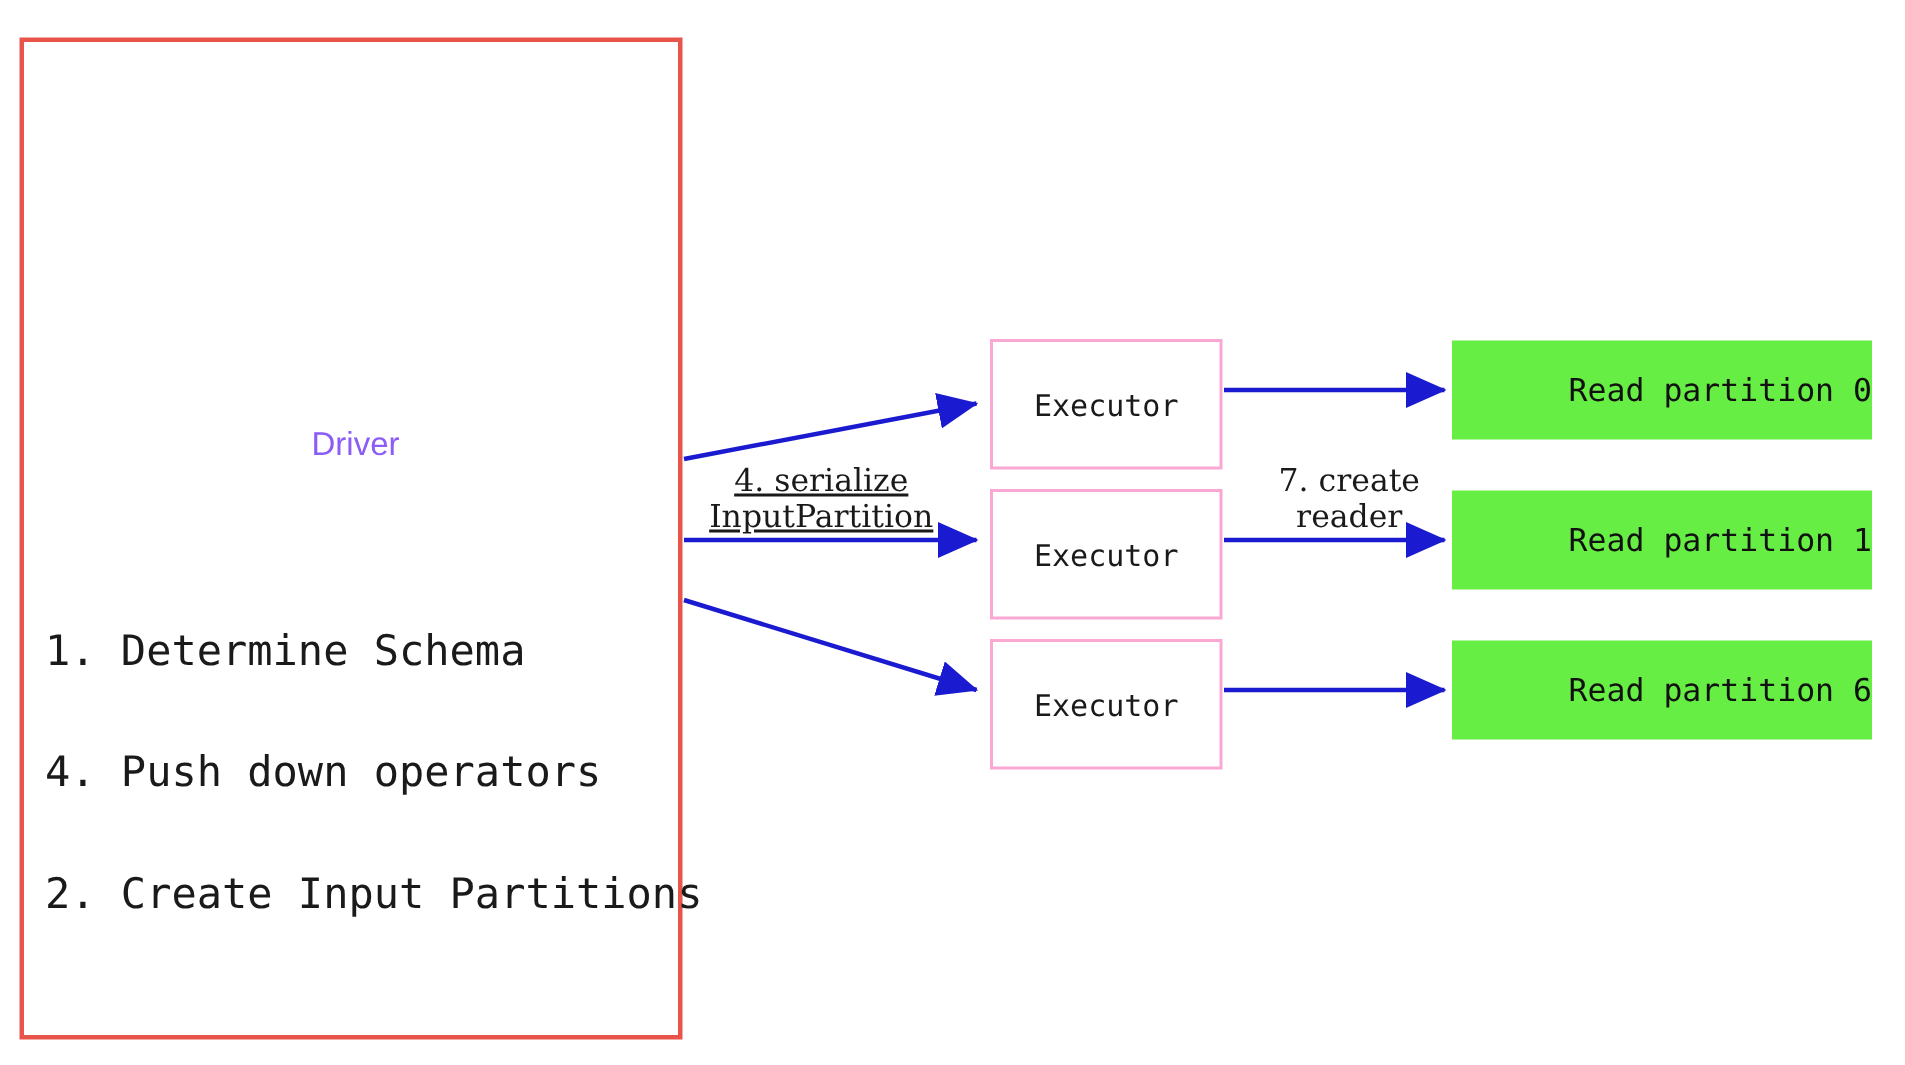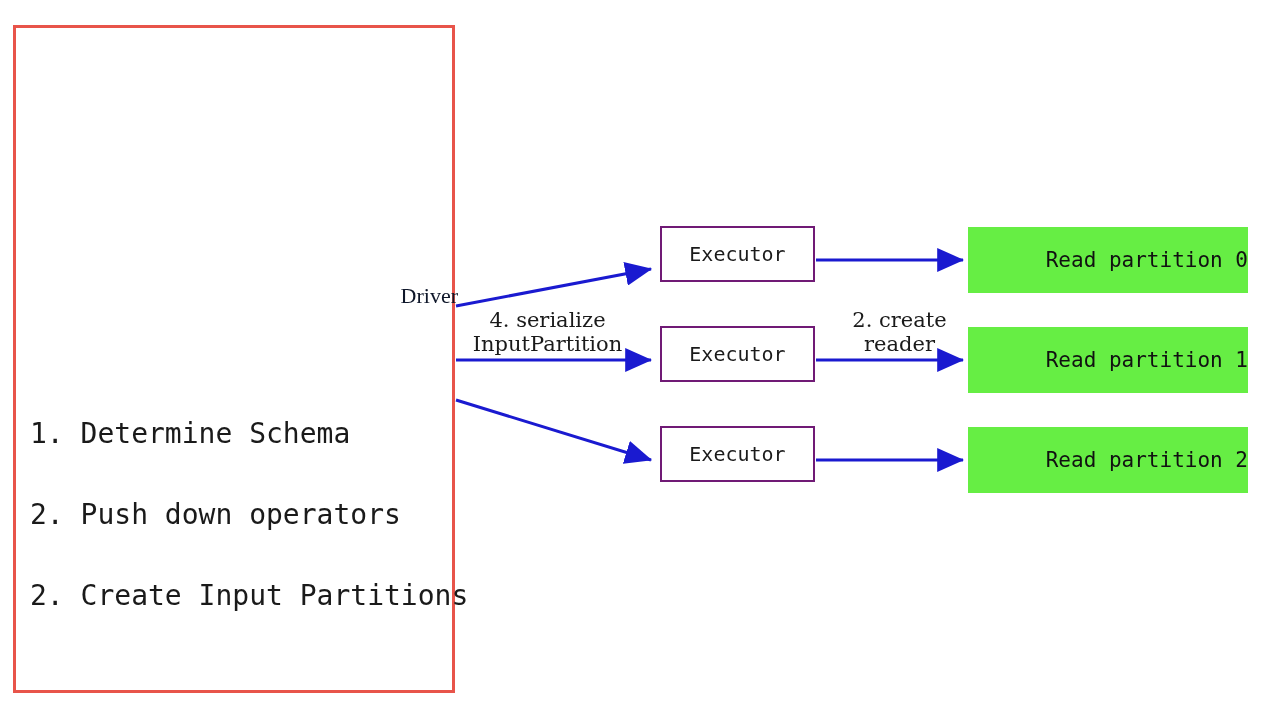--- a/index.html
+++ b/index.html
@@ -33,45 +33,45 @@
     height: 668px;
     border: 3px solid #e8544a;
     background: #ffffff;
     box-sizing: border-box;
   }
   .driver-title {
     position: absolute;
     left: 0;
     top: 255px;
     width: 442px;
-    text-align: right;
-    font-family: Liberation Serif, serif;
+    text-align: center;
+    font-family: Liberation Sans, sans-serif;
     font-size: 22px;
-    color: #0f172a;
+    color: #8b5cf6;
     letter-spacing: 0px;
   }
   .driver-steps {
     position: absolute;
     left: 14px;
     top: 338px;
     font-family: "DejaVu Sans Mono", "Liberation Mono", monospace;
     font-size: 28px;
     line-height: 27px;
     color: #1a1a1a;
     white-space: pre;
   }
   .driver-steps div {
     white-space: pre;
   }
   
   .exec-box {
     position: absolute;
     width: 155px;
-    height: 56px;
-    border: 2px solid #701a75;
+    height: 87px;
+    border: 2px solid #f9a8d4;
     background: #ffffff;
     box-sizing: border-box;
     display: flex;
     align-items: center;
     justify-content: center;
   }
   .exec-label {
     font-family: "DejaVu Sans Mono", "Liberation Mono", monospace;
     font-size: 20px;
     color: #1a1a1a;
@@ -99,20 +99,21 @@
     font-size: 21px;
     line-height: 24px;
     color: #1a1a1a;
     text-align: center;
     white-space: nowrap;
   }
   #label-serialize {
     left: 455px;
     top: 308px;
     width: 185px;
+    text-decoration: underline;
   }
   #label-create {
     left: 822px;
     top: 308px;
     width: 155px;
   }
 </style>
 </head>
 <body>
 
@@ -133,21 +134,21 @@
 
     <line x1="816" y1="260" x2="963" y2="260" stroke="#1a1ad0" stroke-width="3" marker-end="url(#arrowhead)"></line>
     <line x1="816" y1="360" x2="963" y2="360" stroke="#1a1ad0" stroke-width="3" marker-end="url(#arrowhead)"></line>
     <line x1="816" y1="460" x2="963" y2="460" stroke="#1a1ad0" stroke-width="3" marker-end="url(#arrowhead)"></line>
   </svg>
 
   <div class="driver-box">
     <div class="driver-title">Driver</div>
     <div class="driver-steps">
       <div>1. Determine Schema</div>
-      <div>2. Push down operators</div>
+      <div>4. Push down operators</div>
       <div>2. Create Input Partitions</div>
     </div>
   </div>
 
   <div class="exec-box" style="left:660px; top:226px;">
     <span class="exec-label">Executor</span>
   </div>
   <div class="exec-box" style="left:660px; top:326px;">
     <span class="exec-label">Executor</span>
   </div>
@@ -155,25 +156,25 @@
     <span class="exec-label">Executor</span>
   </div>
 
   <div class="part-box" style="left:968px; top:227px;">
     <span class="part-label">Read partition 0</span>
   </div>
   <div class="part-box" style="left:968px; top:327px;">
     <span class="part-label">Read partition 1</span>
   </div>
   <div class="part-box" style="left:968px; top:427px;">
-    <span class="part-label">Read partition 2</span>
+    <span class="part-label">Read partition 6</span>
   </div>
 
   <div class="arrow-label" id="label-serialize">
     <div>4. serialize</div>
     <div>InputPartition</div>
   </div>
   <div class="arrow-label" id="label-create">
-    <div>2. create</div>
+    <div>7. create</div>
     <div>reader</div>
   </div>
 
 </div>
 
 </body></html>

